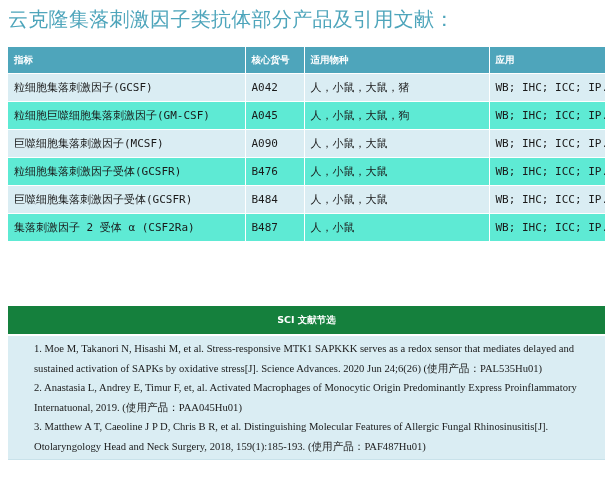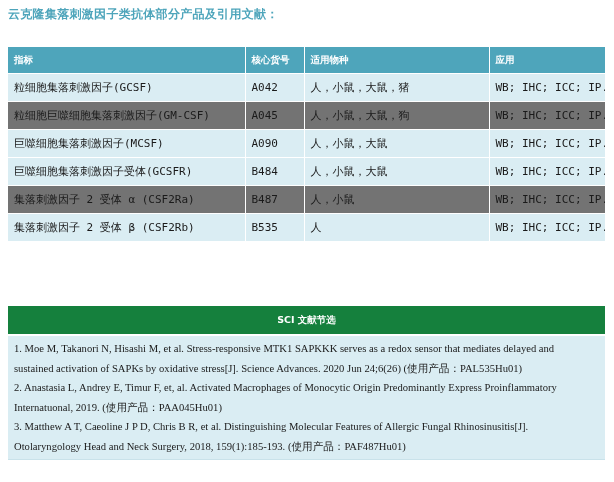--- a/index.html
+++ b/index.html
@@ -11,22 +11,22 @@
       width: 614px;
       height: 482px;
       position: relative;
       overflow: hidden;
       font-family: "DejaVu Sans", sans-serif;
     }
     .page-title {
       position: absolute;
       left: 8px;
       top: 6px;
-      font-size: 12px;
-      font-weight: bold;
+      font-size: 20px;
+      font-weight: normal;
       color: #4ea5bb;
       letter-spacing: 0.3px;
       white-space: nowrap;
     }
     .product-table {
       position: absolute;
       left: 8px;
       top: 47px;
       width: 597px;
       border-collapse: collapse;
@@ -53,21 +53,21 @@
       font-weight: bold;
       height: 26px;
     }
     .product-table td {
       font-family: "DejaVu Sans Mono", monospace;
       font-size: 11px;
       color: #1a1a1a;
       height: 27px;
     }
     .product-table tr.row-light td { background: #daedf3; }
-    .product-table tr.row-dark td { background: #737373; }
+    .product-table tr.row-dark td { background: #5eead4; }
     .col-1 { width: 237px; }
     .col-2 { width: 59px; }
     .col-3 { width: 185px; }
     .col-4 { width: 116px; }
 
     .refs-block {
       position: absolute;
       left: 8px;
       top: 306px;
       width: 597px;
@@ -88,20 +88,21 @@
       height: 124px;
       box-sizing: border-box;
       border-bottom: 1px solid #c9e2ea;
     }
     .ref-line {
       font-family: "Liberation Serif", serif;
       font-size: 10.6px;
       color: #1a1a1a;
       line-height: 19.6px;
       white-space: nowrap;
+      margin-left: 20px;
     }
   </style>
 </head>
 <body>
 
 <div class="page-title">云克隆集落刺激因子类抗体部分产品及引用文献：</div>
 
 <table class="product-table">
   <colgroup>
     <col class="col-1">
@@ -129,36 +130,36 @@
       <td>A045</td>
       <td>人，小鼠，大鼠，狗</td>
       <td>WB; IHC; ICC; IP.</td>
     </tr>
     <tr class="row-light">
       <td>巨噬细胞集落刺激因子(MCSF)</td>
       <td>A090</td>
       <td>人，小鼠，大鼠</td>
       <td>WB; IHC; ICC; IP.</td>
     </tr>
+    <tr class="row-dark">
+      <td>粒细胞集落刺激因子受体(GCSFR)</td>
+      <td>B476</td>
+      <td>人，小鼠，大鼠</td>
+      <td>WB; IHC; ICC; IP.</td>
+    </tr>
     <tr class="row-light">
       <td>巨噬细胞集落刺激因子受体(GCSFR)</td>
       <td>B484</td>
       <td>人，小鼠，大鼠</td>
       <td>WB; IHC; ICC; IP.</td>
     </tr>
     <tr class="row-dark">
       <td>集落刺激因子 2 受体 α (CSF2Ra)</td>
       <td>B487</td>
       <td>人，小鼠</td>
-      <td>WB; IHC; ICC; IP.</td>
-    </tr>
-    <tr class="row-light">
-      <td>集落刺激因子 2 受体 β (CSF2Rb)</td>
-      <td>B535</td>
-      <td>人</td>
       <td>WB; IHC; ICC; IP.</td>
     </tr>
   </tbody>
 </table>
 
 <div class="refs-block">
   <div class="refs-header">SCI 文献节选</div>
   <div class="refs-body">
     <div class="ref-line">1. Moe M, Takanori N, Hisashi M, et al. Stress-responsive MTK1 SAPKKK serves as a redox sensor that mediates delayed and</div>
     <div class="ref-line">sustained activation of SAPKs by oxidative stress[J]. Science Advances. 2020 Jun 24;6(26) (使用产品：PAL535Hu01)</div>

